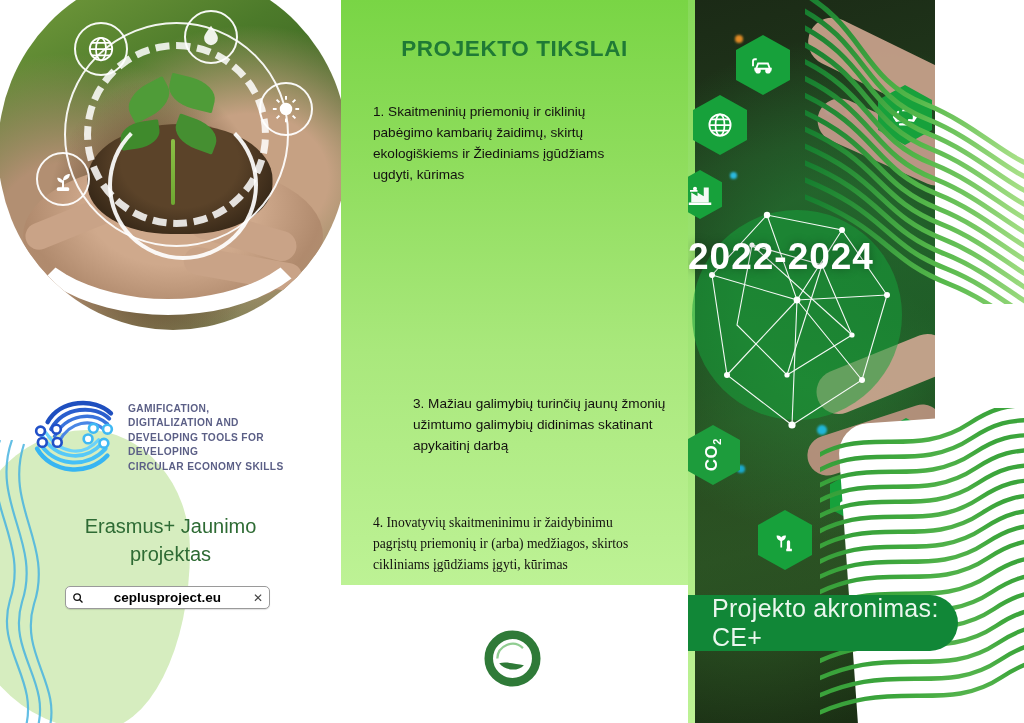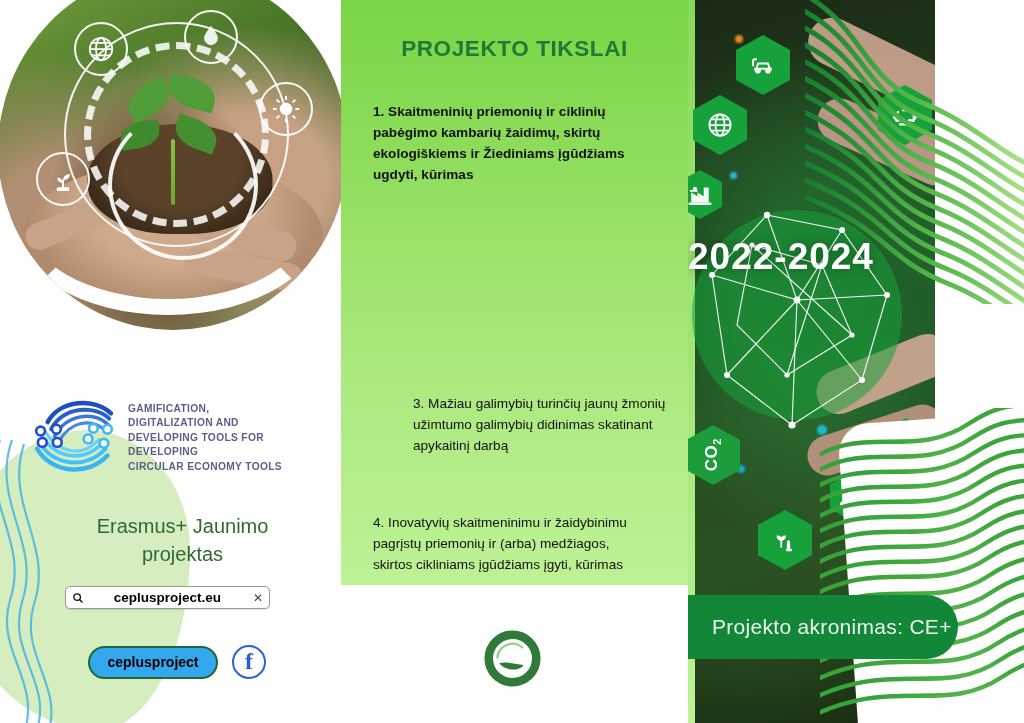--- a/index.html
+++ b/index.html
@@ -45,21 +45,21 @@
     border:2px solid rgba(255,255,255,.95); display:flex; align-items:center;
     justify-content:center; color:#fff; }
   .icon-bubble svg { width:30px; height:30px; }
 
   
   .logo-row { position:absolute; left:30px; top:392px; width:290px; display:flex; align-items:center; gap:10px; }
   .logo-mark { width:88px; height:92px; flex:0 0 88px; }
   .logo-text { font-size:10.2px; font-weight:bold; letter-spacing:.35px;
     line-height:1.42; color:#5b5f86; }
 
-  .erasmus { position:absolute; left:12px; top:512px; width:341px; text-align:center;
+  .erasmus { position:absolute; left:0; top:512px; width:341px; text-align:center;
     font-size:20px; color:#2e6b34; line-height:1.42; font-weight:400; }
 
   
   .urlbar { position:absolute; left:65px; top:586px; width:205px; height:23px;
     border:1px solid #9a9a9a; border-radius:5px; background:#fff;
     display:flex; align-items:center; padding:0 6px; box-shadow:0 1px 1px rgba(0,0,0,.12); }
   .urlbar .q { width:12px; height:12px; flex:0 0 12px; color:#111; }
   .urlbar .u { flex:1; text-align:center; font-size:13.5px; font-weight:bold; color:#000; }
   .urlbar .x { font-size:12px; color:#444; padding-left:2px; }
 
@@ -72,24 +72,24 @@
   .fb-btn span { font-family:"Liberation Serif", serif; font-weight:bold; font-size:24px;
     color:#2160d4; line-height:1; margin-top:-2px; }
 
   
   .panel-mid { position:absolute; left:341px; top:0; width:347px; height:585px;
     background:linear-gradient(180deg,#79d545 0%, #8fdd5d 28%, #a9e87c 60%, #bdf295 100%); overflow:hidden; }
   .goals-title { position:absolute; left:0; top:36px; width:347px; text-align:center;
     font-size:22.5px; font-weight:bold; color:#1f7a35; letter-spacing:.6px; }
   .goal { position:absolute; left:32px; width:272px; font-size:13.6px; color:#13110f;
     line-height:1.55; }
-  .goal.g1 { top:101px;font-weight:bold; }
+  .goal.g1 { top:101px; }
   .goal.g2 { top:229px; }
   .goal.g3 { top:393px;margin-left:40px; }
-  .goal.g4 { top:512px; }
+  .goal.g4 { top:512px;font-family:Liberation Serif, serif; }
   .mid-logo { position:absolute; left:484px; top:630px; width:57px; height:57px; }
 
   
   .panel-right { position:absolute; left:688px; top:0; width:336px; height:723px;
     background:#fff; overflow:hidden; }
   .photo { position:absolute; left:-3px; top:0; width:240px; height:723px;
     background:
       radial-gradient(circle at 60% 40%, rgba(40,140,60,.55) 0 22%, rgba(0,0,0,0) 55%),
       radial-gradient(circle at 25% 72%, rgba(60,120,50,.45) 0 18%, rgba(0,0,0,0) 50%),
       linear-gradient(165deg,#1b2a16 0%, #20381b 22%, #16250f 48%, #1d3317 72%, #14210e 100%);
@@ -110,23 +110,23 @@
 
   .years { position:absolute; left:688px; top:236px; width:240px; 
     font-size:37px; font-weight:bold; color:#fff; letter-spacing:1px;
     text-shadow:0 0 10px rgba(0,0,0,.35); }
 
   .waves-tr { position:absolute; left:805px; top:-6px; width:230px; height:310px; }
   .waves-br { position:absolute; left:820px; top:408px; width:210px; height:320px; }
   .white-fold { position:absolute; left:848px; top:418px; width:200px; height:320px;
     background:#fff; border-radius:30px 0 0 0; transform:rotate(-4deg); }
 
-  .acronym { position:absolute; left:688px; top:595px; width:270px; height:64px;
+  .acronym { position:absolute; left:688px; top:595px; width:270px; height:56px;
     background:#118737; border-radius:0 34px 34px 0; display:flex; align-items:center;
-    padding-left:24px; color:#eaf7ee; font-size:21px; letter-spacing:.3px; }
+    padding-left:24px; color:#eaf7ee; font-size:25px; letter-spacing:.3px; }
 
   .edge-strip { position:absolute; left:688px; top:0; width:10px; height:723px;
     background:linear-gradient(180deg,#87d95a,#bdf295); }
 </style>
 </head>
 <body>
 
 <div id="page">
 
   <div class="panel-left">
@@ -208,42 +208,36 @@
             <circle cx="88" cy="42" r="5"></circle>
           <circle cx="66" cy="53" r="5"></circle>
             <circle cx="84" cy="58" r="5"></circle>
         </g>
       </svg>
       <div class="logo-text">
         <div>GAMIFICATION,</div>
         <div>DIGITALIZATION AND</div>
         <div>DEVELOPING TOOLS FOR</div>
         <div>DEVELOPING</div>
-        <div>CIRCULAR ECONOMY TOOLS</div>
+        <div>CIRCULAR ECONOMY SKILLS</div>
       </div>
     </div>
 
     <div class="erasmus" style="white-space:pre-line">Erasmus+ Jaunimo
 projektas</div>
 
     <div class="urlbar">
       <svg class="q" viewBox="0 0 16 16" fill="none" stroke="#111" stroke-width="1.8">
         <circle cx="6.8" cy="6.8" r="4.4"></circle>
           <path d="M10.2 10.2 L14 14"></path>
       </svg>
       <div class="u">ceplusproject.eu</div>
       <div class="x">✕</div>
     </div>
 
-    <div class="fbrow">
-      <div class="ceplus-btn">ceplusproject</div>
-      <div class="fb-btn">
-        <span>f</span>
-      </div>
-    </div>
   </div>
 
   <div class="panel-mid">
     <div class="goals-title">PROJEKTO TIKSLAI</div>
     <div class="goal g1">1. Skaitmeninių priemonių ir ciklinių pabėgimo kambarių žaidimų, skirtų ekologiškiems ir Žiediniams įgūdžiams ugdyti, kūrimas</div>
     <div class="goal g3">3. Mažiau galimybių turinčių jaunų žmonių užimtumo galimybių didinimas skatinant apykaitinį darbą</div>
     <div class="goal g4">4. Inovatyvių skaitmeninimu ir žaidybinimu pagrįstų priemonių ir (arba) medžiagos, skirtos cikliniams įgūdžiams įgyti, kūrimas</div>
   </div>
 
   <svg class="mid-logo" viewBox="0 0 60 60">

